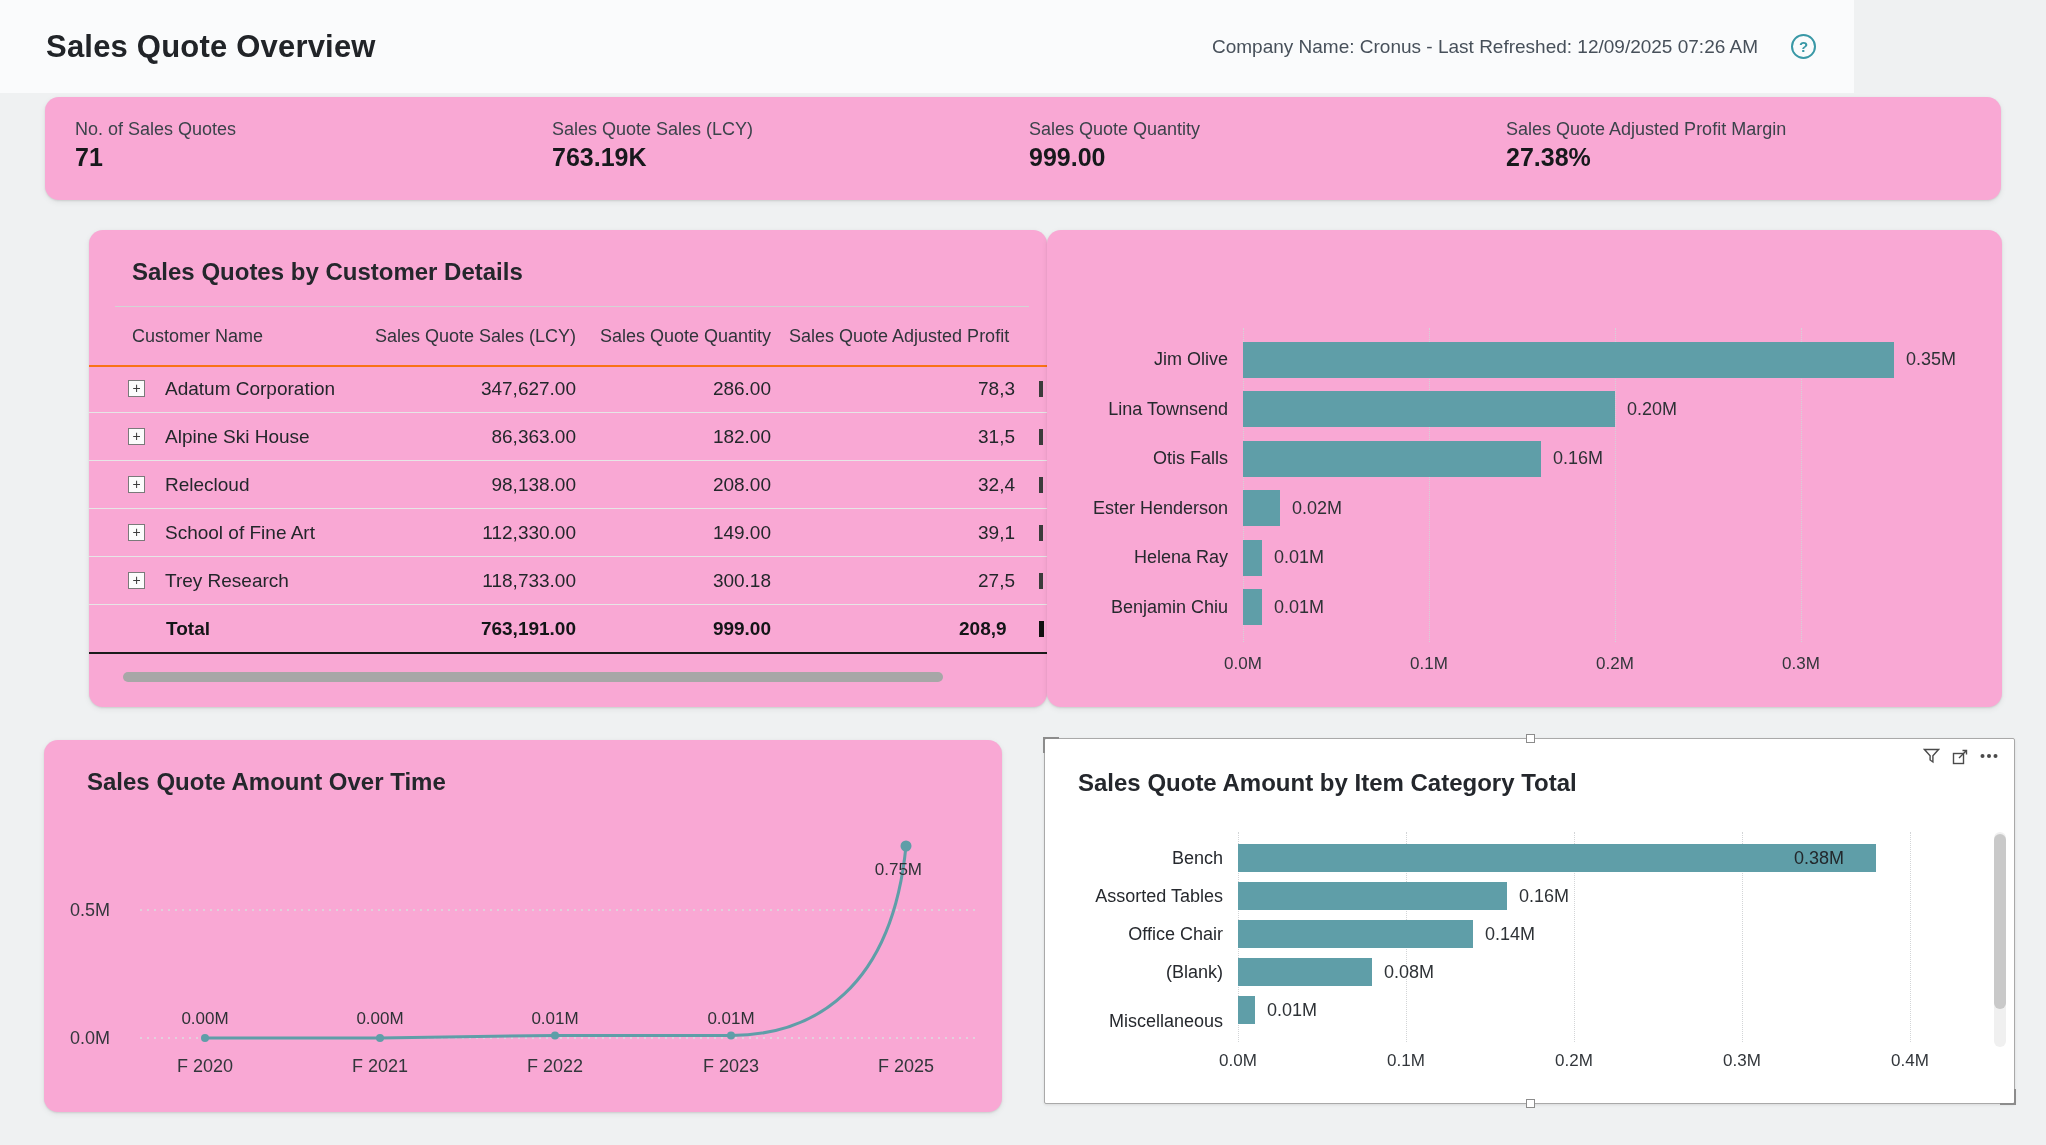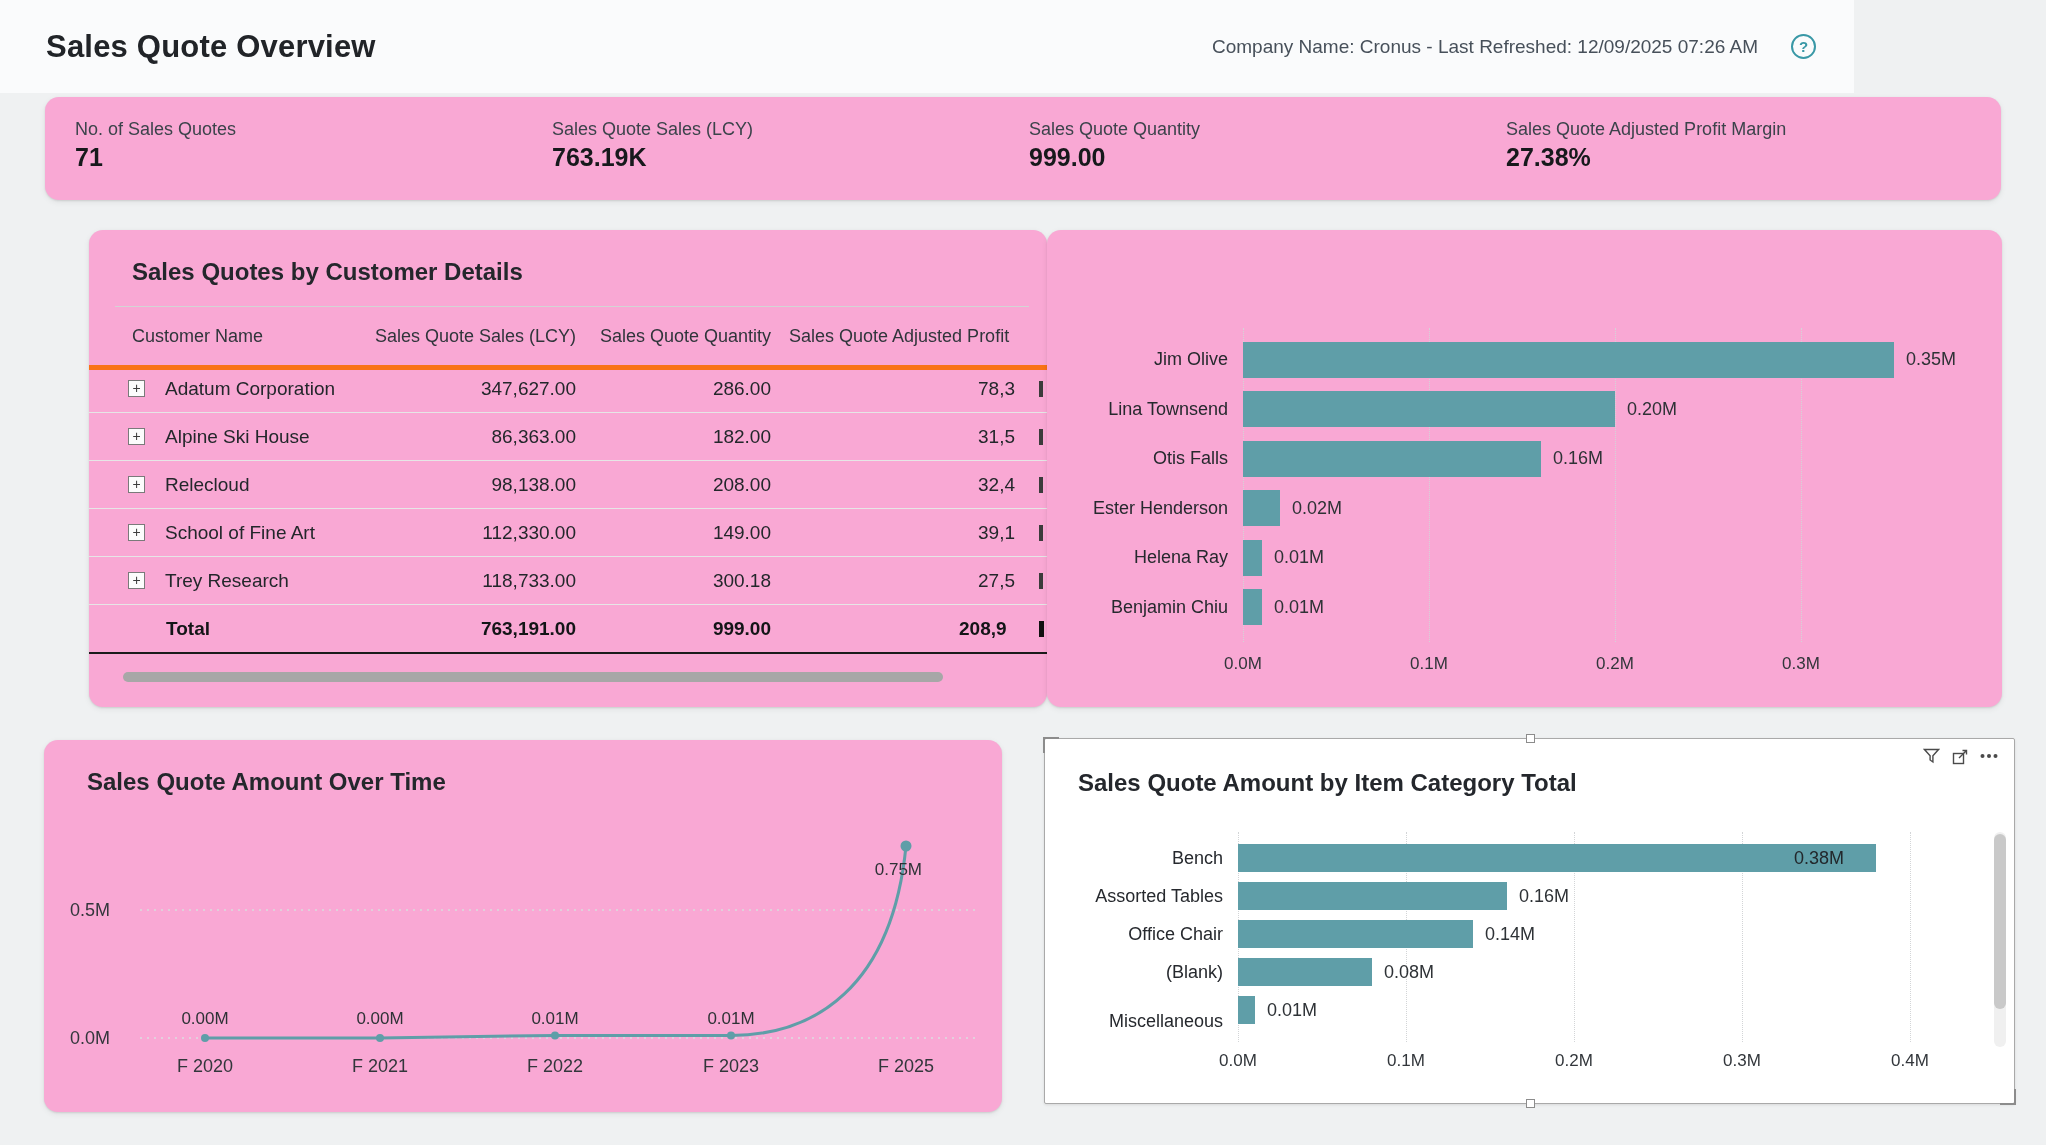--- a/index.html
+++ b/index.html
@@ -13,21 +13,21 @@
         box-shadow:0 1px 2px rgba(0,0,0,.10),0 2px 6px rgba(0,0,0,.07);}
   .vtitle{position:absolute;left:30px;top:28px;font-size:24px;font-weight:600;color:#24272c;white-space:nowrap;}
   
   .kpi-item{position:absolute;top:0;width:460px;height:103px;}
   .kpi-label{position:absolute;left:0;top:22px;font-size:18px;color:#3c434b;white-space:nowrap;}
   .kpi-value{position:absolute;left:0;top:46px;font-size:25px;font-weight:700;color:#17191c;}
   
   #tableCard{left:44px;top:230px;width:958px;height:477px;overflow:hidden;margin-left:45px;}
   #tableCard .vtitle{left:43px;}
   .tsep{position:absolute;left:26px;right:18px;top:76px;height:0;border-top:1px solid #d4d4d4;}
-  .hrow{position:absolute;left:0;right:0;top:77px;height:58px;border-bottom:5px solid #f97316;}
+  .hrow{position:absolute;left:0;right:0;top:77px;height:58px;border-bottom:2px solid #f97316;}
   #tRows{position:absolute;left:0;right:0;top:135px;}
   .trow{position:relative;height:47px;border-bottom:1px solid #e6e6e6;font-size:19px;color:#23272b;}
   .trow.total{font-weight:700;border-bottom:2px solid #1b1b1b;color:#131517;}
   .cell{position:absolute;top:0;height:100%;display:flex;align-items:center;white-space:nowrap;}
   .c1{left:39px;width:260px;}
   .hrow .c1{left:43px;font-size:18px;color:#30353b;}
   .c2{left:300px;width:187px;justify-content:flex-end;}
   .c3{left:487px;width:195px;justify-content:flex-end;}
   .c4{left:700px;width:300px;overflow:hidden;}
   .hrow .cell{font-size:18px;color:#30353b;font-weight:400;}

